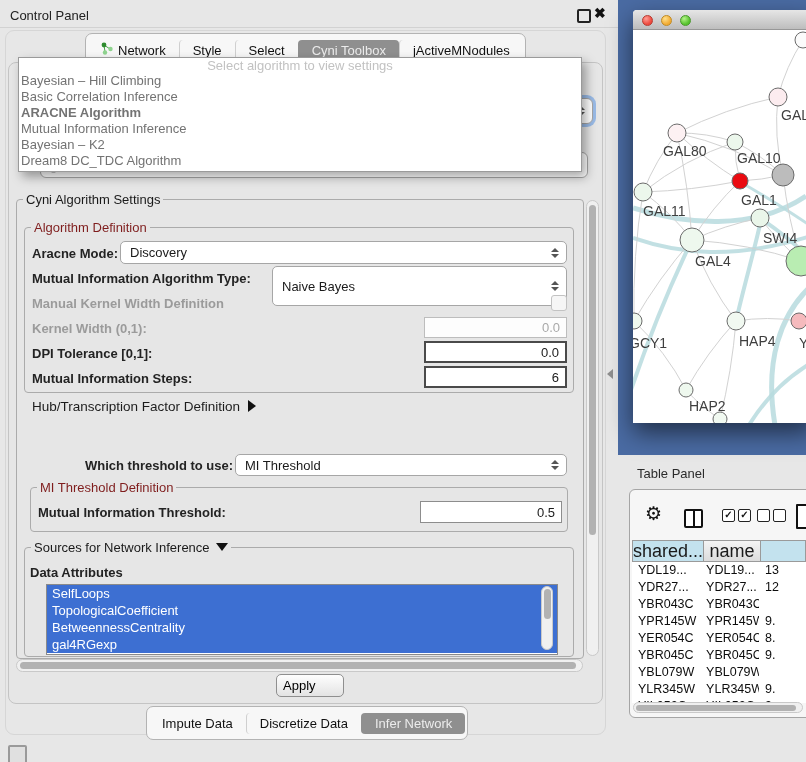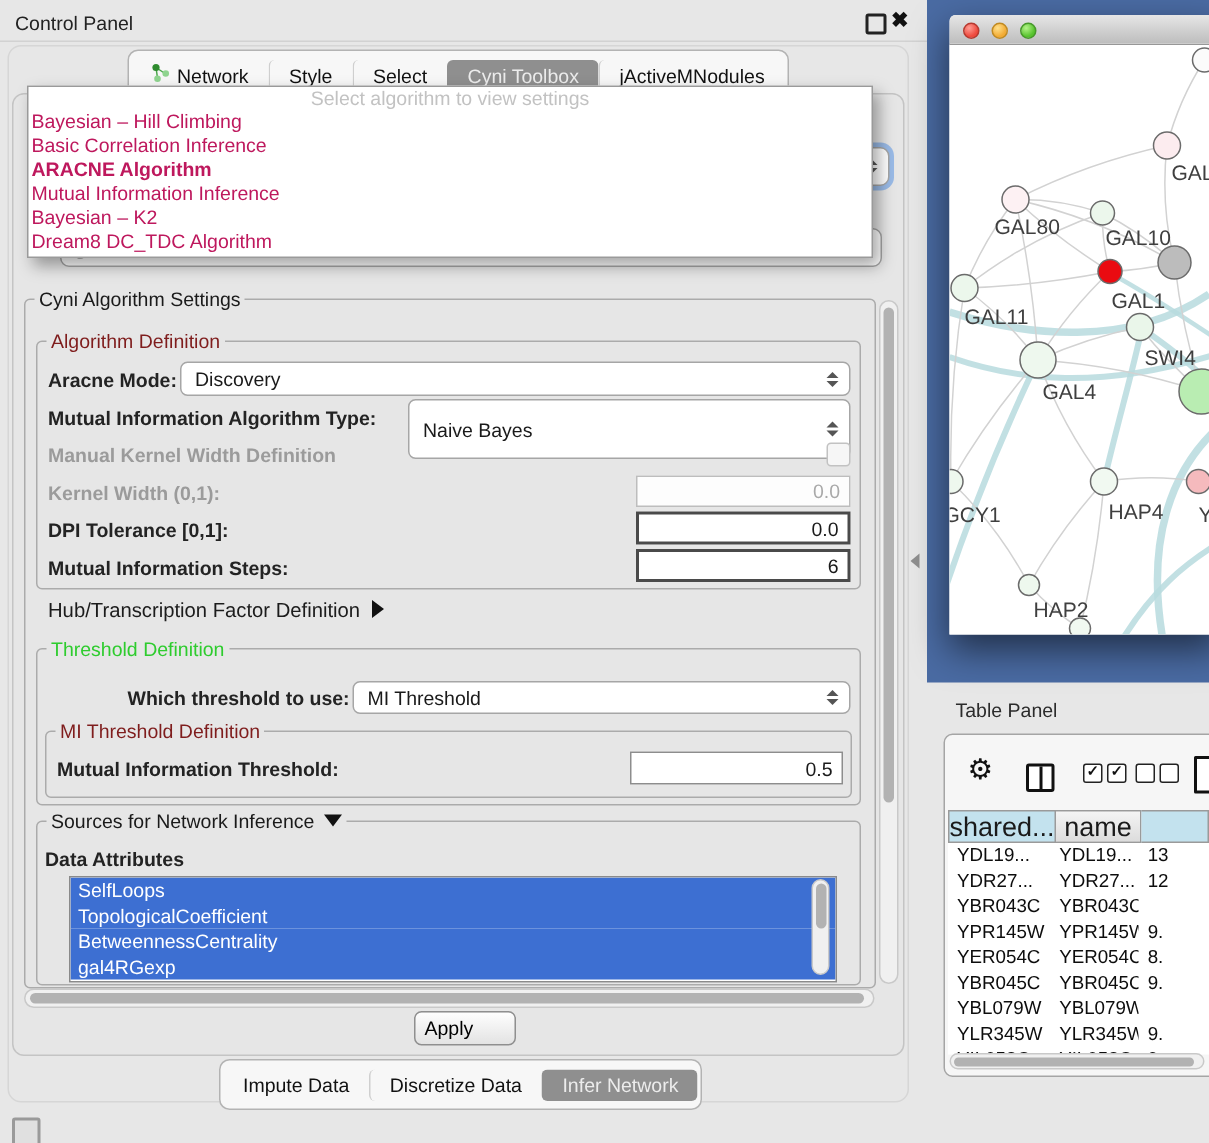--- a/index.html
+++ b/index.html
@@ -18,21 +18,21 @@
   .tabbar{display:flex;align-items:center;height:26px;background:#f7f7f7;border:1px solid #b3b3b3;border-radius:7px;font-size:13px;padding:16px 2px;box-sizing:border-box;}
   .tab{display:flex;align-items:center;gap:5px;padding:3px 13px;border-radius:4px;color:#111;white-space:nowrap;}
   .tab:not(:first-child){border-left:1px solid #cfcfcf;}
   .tab.selected{background:var(--tab-sel);color:#ececec;border-left-color:transparent;}
   #top-tabbar{left:85px;top:33px;}
   #bottom-tabbar{left:146px;top:706px;}
   
   #algo-popup{left:18px;top:57px;width:562px;background:#fff;border:1px solid #9a9a9a;
               box-shadow:4px 5px 10px rgba(0,0,0,.35);z-index:50;padding-bottom:2px;}
   .popup-header{text-align:center;color:#c2c2c2;font-size:13px;height:15px;line-height:15px;}
-  .popup-item{font-size:13px;height:16px;line-height:16px;padding-left:2px;color:#be185d;}
+  .popup-item{font-size:13px;height:16px;line-height:16px;padding-left:2px;color:#737373;}
   .popup-item.hl{font-weight:bold;}
   
   .combo{background:#fff;border:1px solid #a6a6a6;border-radius:5px;font-size:13px;display:flex;align-items:center;
          padding:0 22px 0 9px;box-sizing:border-box;}
   .combo .arrows{position:absolute;right:7px;top:50%;transform:translateY(-50%);display:flex;flex-direction:column;gap:2px;}
   .arr-up{width:0;height:0;border-left:4px solid transparent;border-right:4px solid transparent;border-bottom:4px solid #555;}
   .arr-dn{width:0;height:0;border-left:4px solid transparent;border-right:4px solid transparent;border-top:4px solid #555;}
   .field{background:#fff;border:1px solid #8d8d8d;font-size:13px;display:flex;align-items:center;justify-content:flex-end;
          padding:0 6px;box-sizing:border-box;}
   .field.dark{border:2px solid #4a4a4a;}
@@ -191,23 +191,20 @@
   </div>
   <span class="abs lbl" style="left:32px;top:371px;">Mutual Information Steps:</span>
   <div class="abs field dark" style="left:424px;top:366px;width:143px;height:22px;">
     <span>6</span>
   </div>
 
   <span class="abs" style="left:32px;top:399px;font-size:13.5px;color:#1c1c1c;">
     <span>Hub/Transcription Factor Definition</span><span class="hubarrow"></span>
   </span>
 
-  <div class="abs group" style="left:24px;top:432px;width:548px;height:103px;">
-    <span class="gtitle green">Threshold Definition</span>
-  </div>
   <span class="abs lbl" style="left:85px;top:458px;">Which threshold to use:</span>
   <div class="abs combo" style="left:235px;top:454px;width:332px;height:22px;">
     <span>MI Threshold</span>
     <span class="arrows">
         <span class="arr-up"></span>
         <span class="arr-dn"></span>
       </span>
   </div>
   <div class="abs group" style="left:30px;top:487px;width:536px;height:43px;">
     <span class="gtitle blue">MI Threshold Definition</span>

